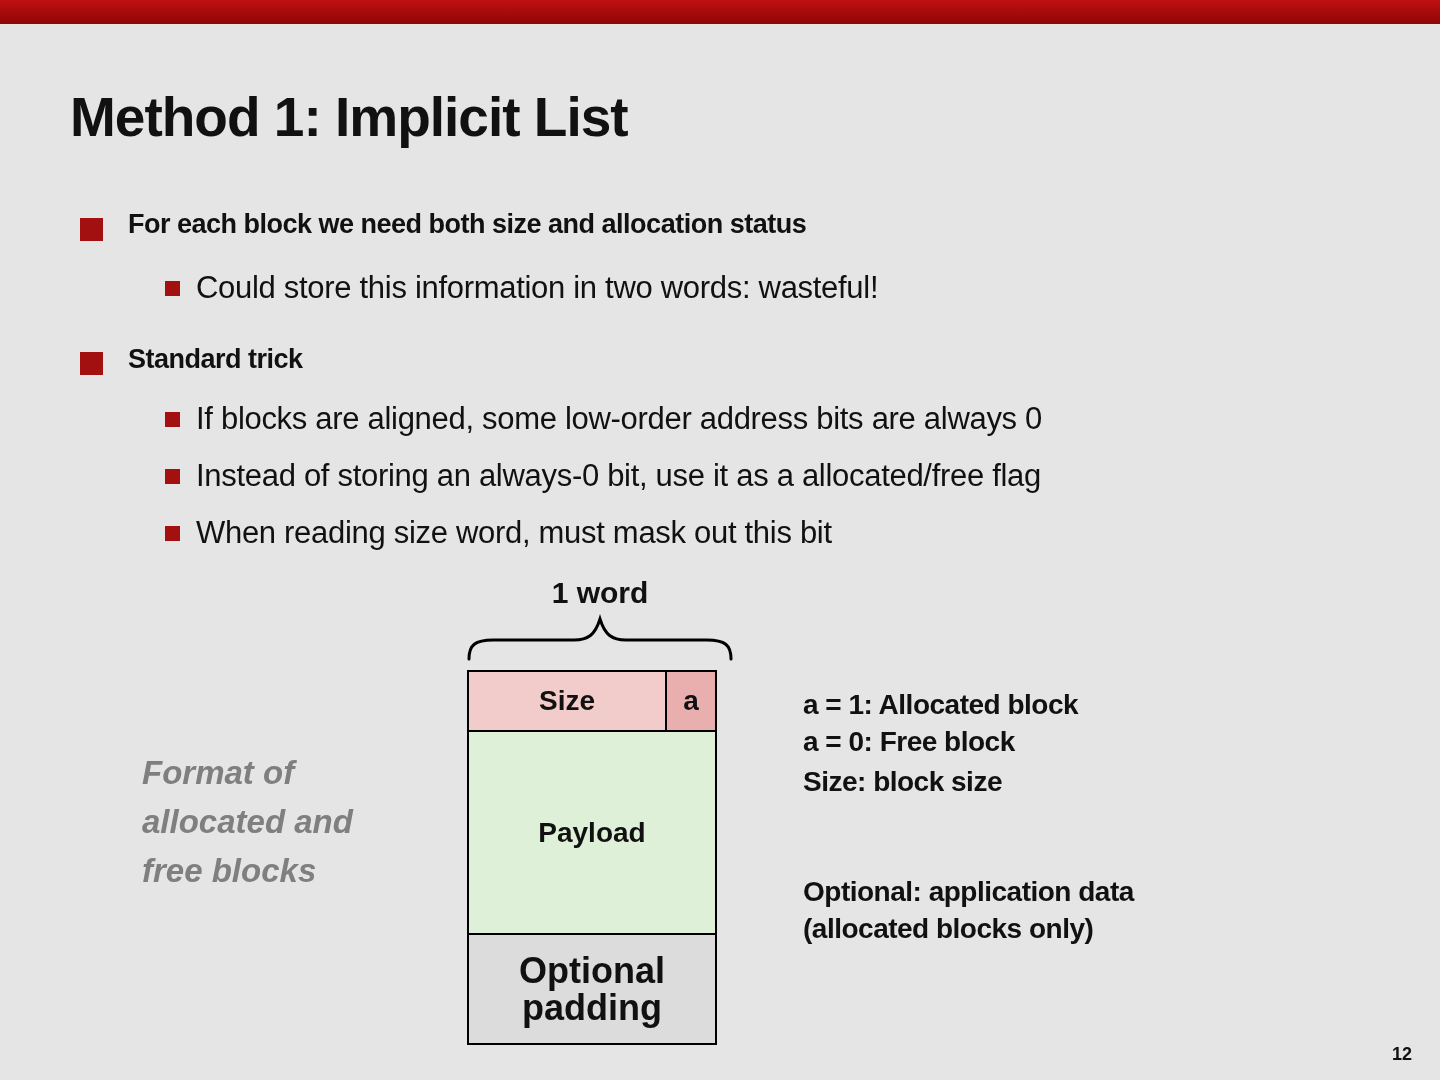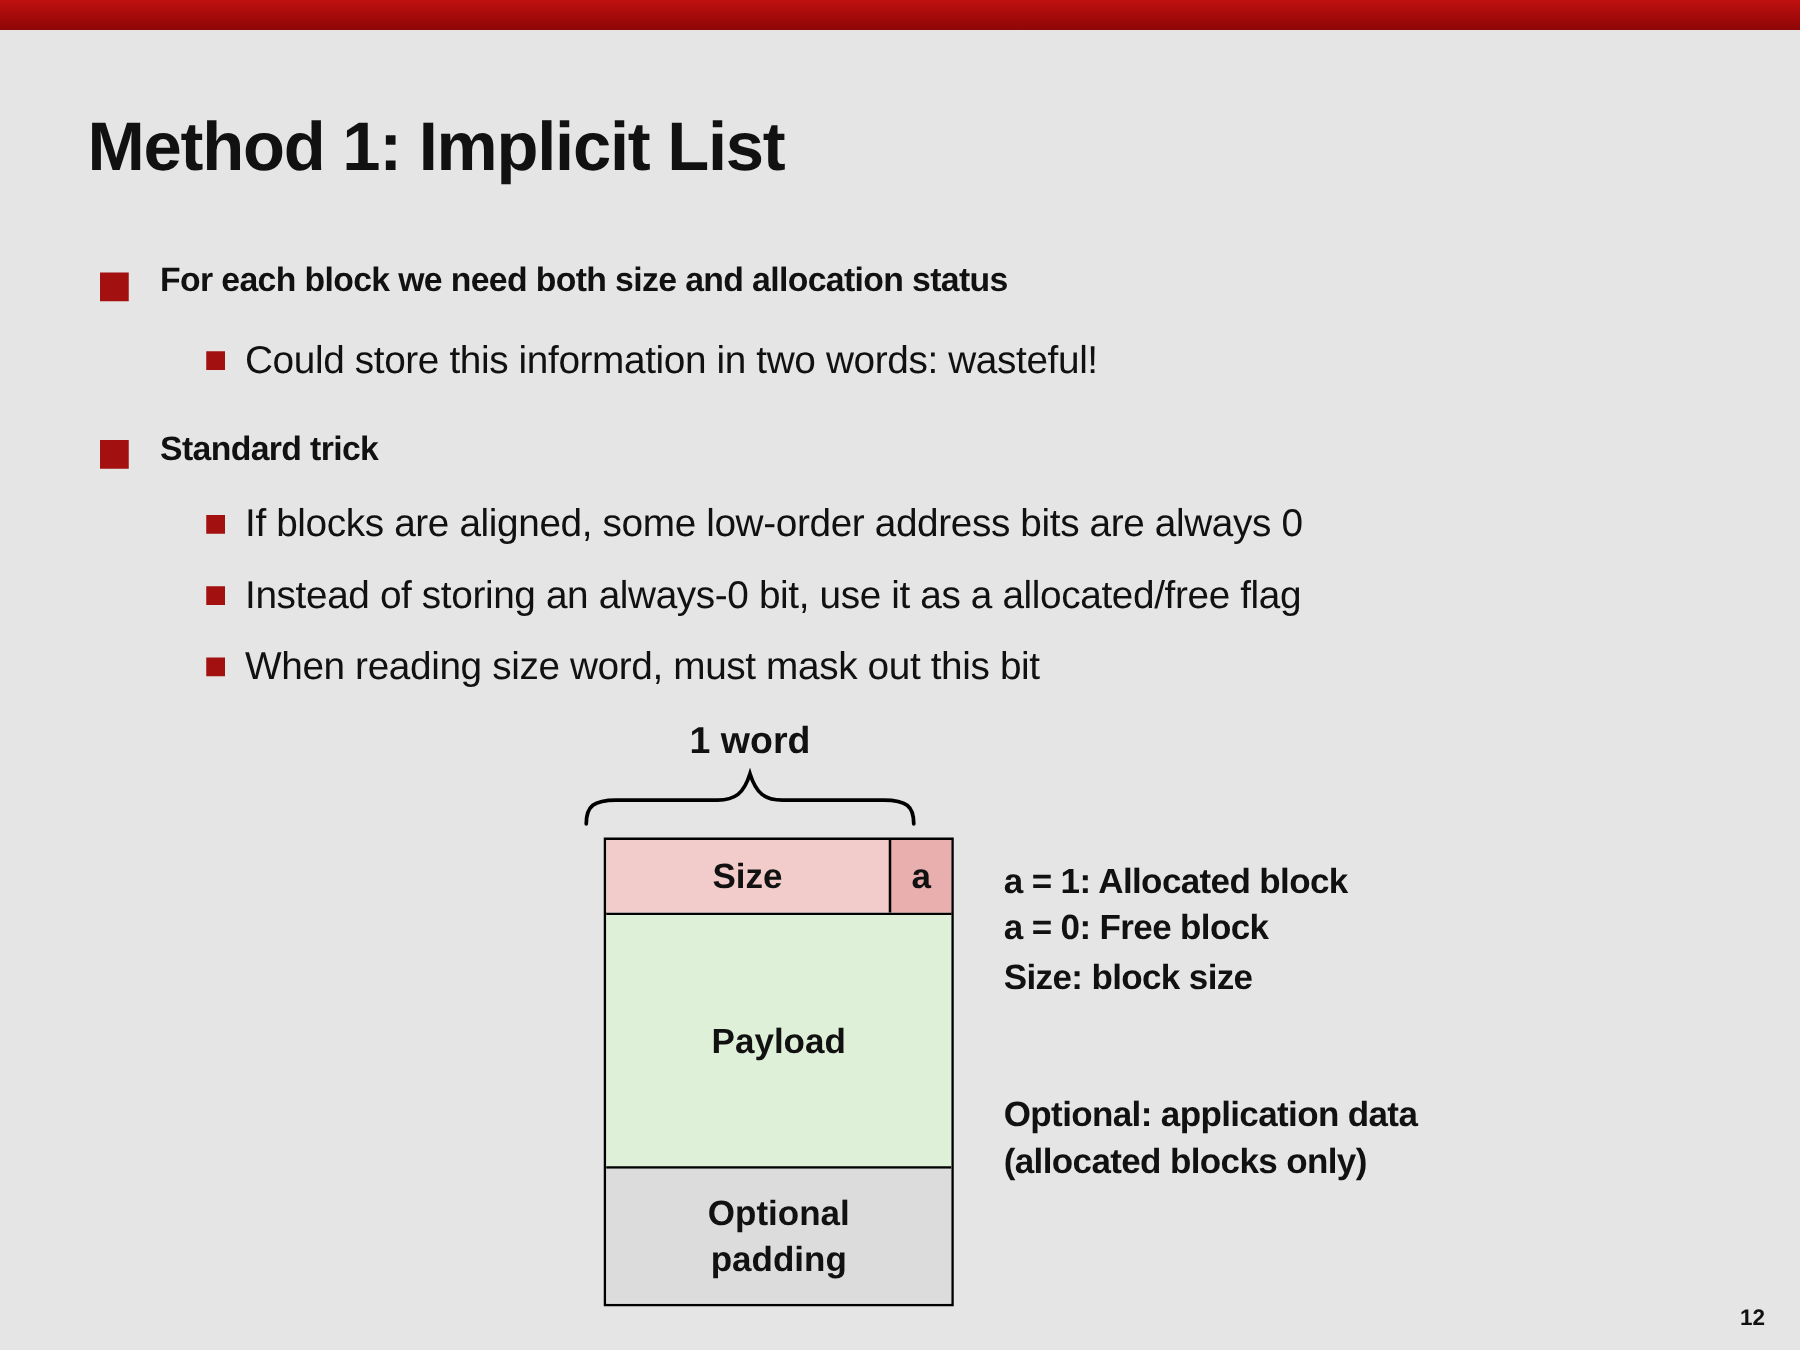--- a/index.html
+++ b/index.html
@@ -36,21 +36,21 @@
   .t-l2{
     position:absolute;font-size:31px;font-weight:400;
     letter-spacing:-0.3px;white-space:nowrap;line-height:40px;
   }
   .word-label{
     position:absolute;left:467px;top:576px;width:266px;
     text-align:center;font-size:30px;font-weight:700;
   }
   .brace{position:absolute;left:466px;top:614px;}
   .block{
-    position:absolute;left:483px;top:670px;width:280px;
+    position:absolute;left:467px;top:670px;width:250px;
     border:2px solid #000;box-sizing:border-box;
   }
   .row-header{display:flex;height:58px;border-bottom:2px solid #000;}
   .cell-size{
     flex:1;background:var(--size-pink,#f2cbcb);
     display:flex;align-items:center;justify-content:center;
     font-size:28px;font-weight:700;
   }
   .cell-a{
     width:48px;background:var(--a-pink,#e9aeae);border-left:2px solid #000;
@@ -58,21 +58,21 @@
     font-size:28px;font-weight:700;
   }
   .cell-payload{
     height:201px;background:var(--payload-green,#dff0d8);border-bottom:2px solid #000;
     display:flex;align-items:center;justify-content:center;
     font-size:28px;font-weight:700;
   }
   .cell-padding{
     height:108px;background:var(--padding-gray,#dcdcdc);
     display:flex;flex-direction:column;align-items:center;justify-content:center;
-    font-size:28px;font-weight:700;line-height:37px;
+    font-size:36px;font-weight:700;line-height:37px;
   }
   .format-caption{
     position:absolute;left:142px;top:748px;
     font-size:33px;font-weight:700;font-style:italic;
     color:var(--label-gray,#7f7f7f);line-height:49px;
   }
   .legend{position:absolute;left:803px;font-size:28px;font-weight:700;letter-spacing:-0.5px;line-height:37px;white-space:nowrap;}
   .legend-a{top:686px;}
   .legend-size{top:763px;}
   .legend-payload{top:873px;}
@@ -119,20 +119,25 @@
       <div class="cell-size">Size</div>
       <div class="cell-a">a</div>
     </div>
     <div class="cell-payload">Payload</div>
     <div class="cell-padding">
       <span>Optional</span>
       <span>padding</span>
     </div>
   </div>
 
+  <div class="format-caption">
+    <div>Format of</div>
+    <div>allocated and</div>
+    <div>free blocks</div>
+  </div>
 
   <div class="legend legend-a">
     <div>a = 1: Allocated block</div>
     <div>a = 0: Free block</div>
   </div>
 
   <div class="legend legend-size">Size: block size</div>
 
   <div class="legend legend-payload">
     <div>Optional: application data</div>

